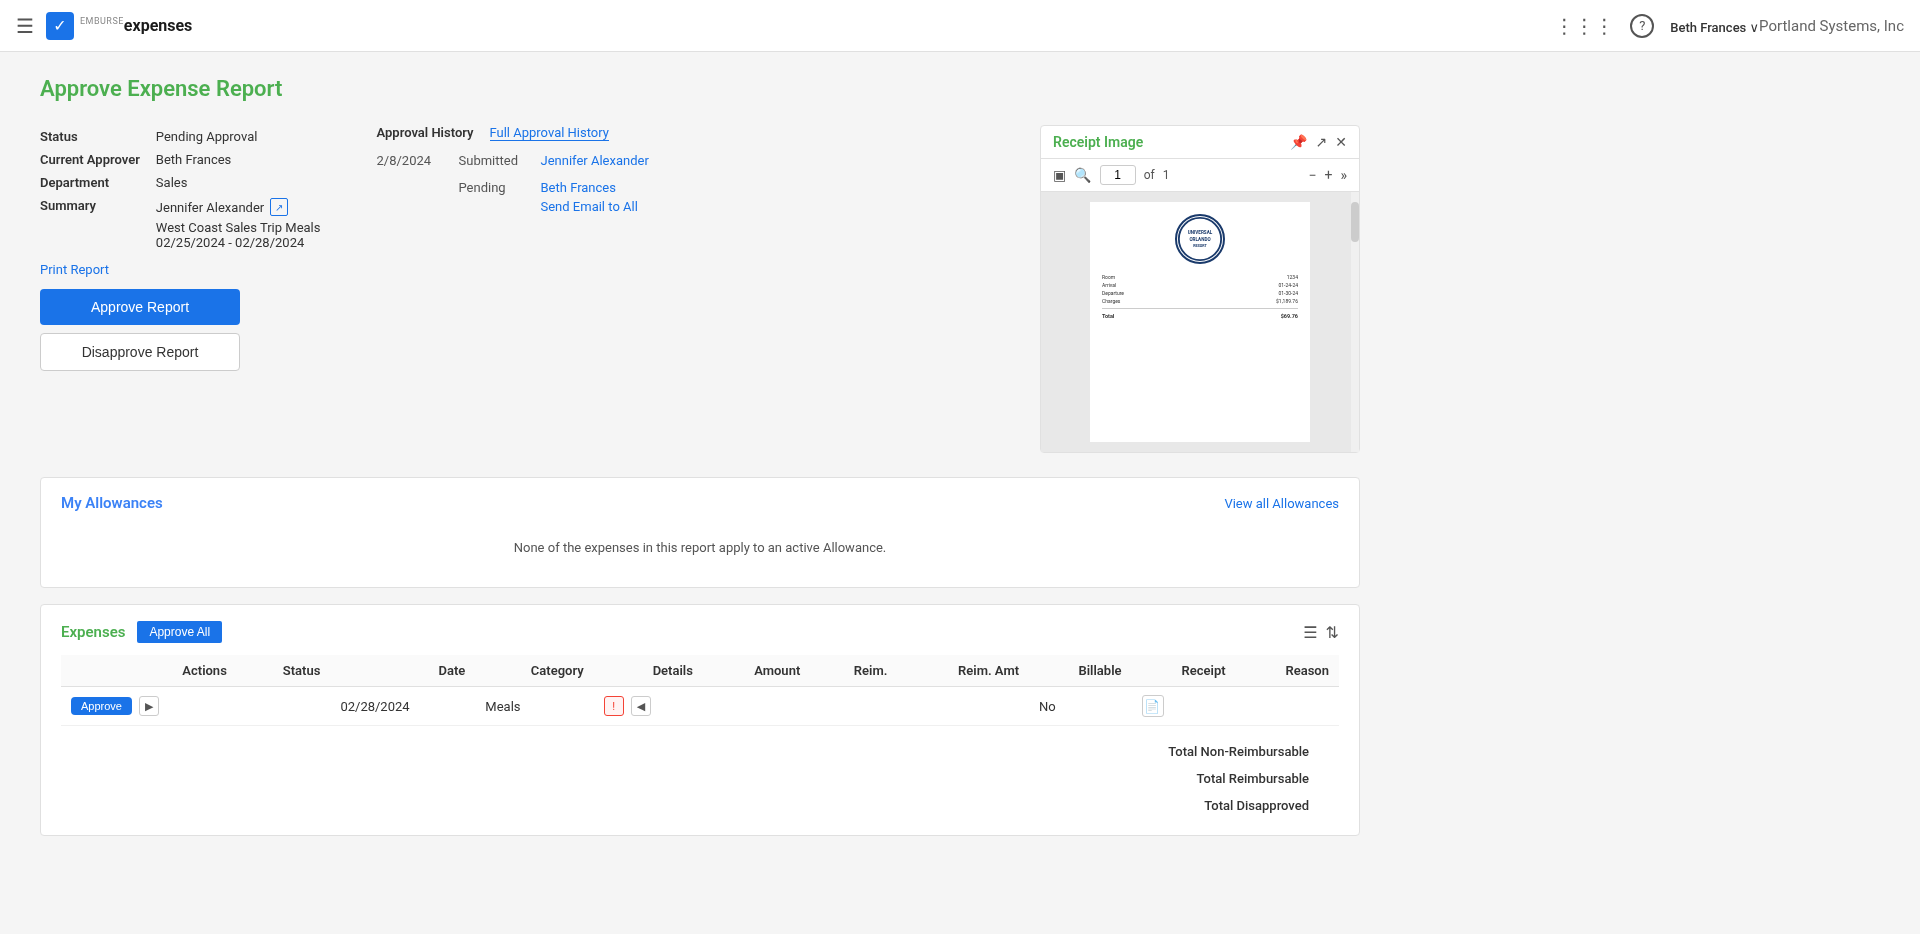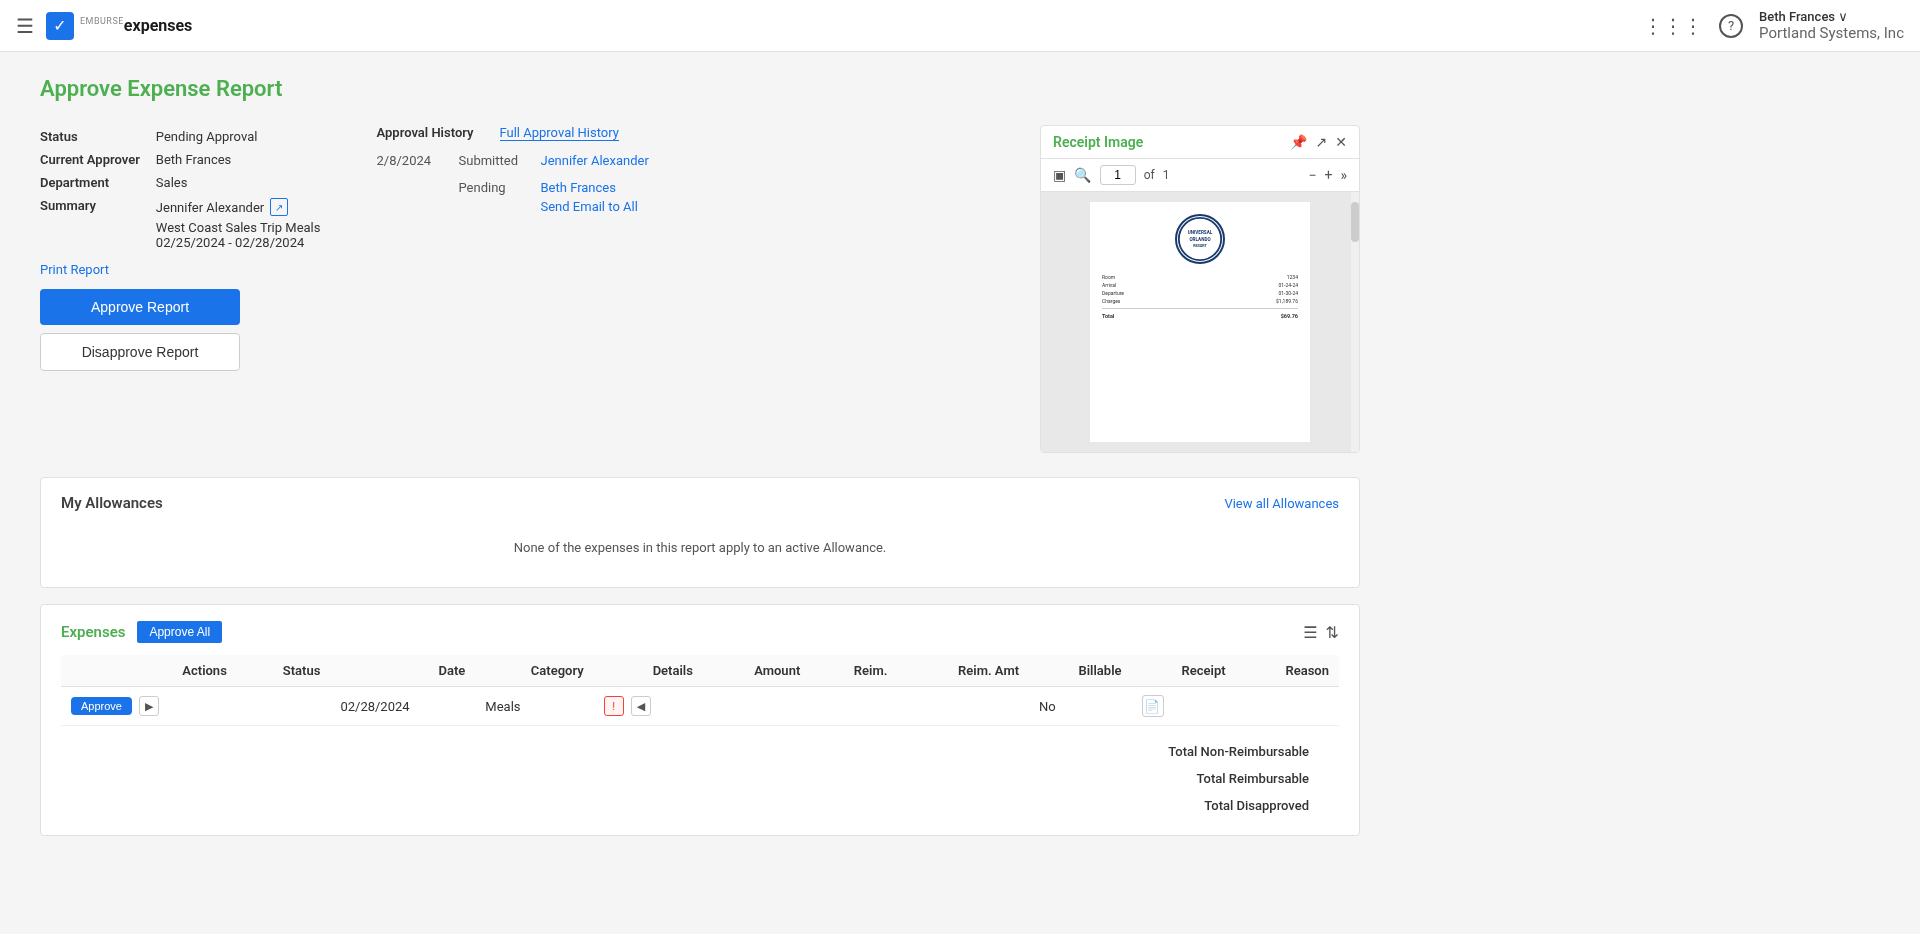--- a/index.html
+++ b/index.html
@@ -11,21 +11,21 @@
     .hamburger { cursor: pointer; color: #555; font-size: 20px; }
     .logo { display: flex; align-items: center; gap: 6px; }
     .logo-icon { background: #1a73e8; width: 28px; height: 28px; border-radius: 4px; display: flex; align-items: center; justify-content: center; }
     .logo-check { color: #fff; font-size: 16px; }
     .logo-text { display: flex; flex-direction: row; line-height: 1.1; }
     .logo-emburse { font-size: 9px; color: #888; text-transform: uppercase; letter-spacing: 0.5px; }
     .logo-certify { font-size: 16px; font-weight: 700; color: #1a1a1a; }
     .header-right { display: flex; align-items: center; gap: 16px; }
     .grid-icon { font-size: 20px; color: #555; cursor: pointer; }
     .help-icon { width: 24px; height: 24px; border-radius: 50%; border: 2px solid #555; display: flex; align-items: center; justify-content: center; font-size: 13px; color: #555; cursor: pointer; }
-    .user-info { display: flex; flex-direction: column; cursor: pointer; }
+    .user-info { display: flex; flex-direction: row; align-items: flex-end; cursor: pointer; }
     .user-name { font-size: 13px; font-weight: 500; color: #333; }
     .user-company { font-size: 15px; color: #666; }
 
     
     .main { padding: 24px 40px; max-width: 1400px; }
     .page-title { font-size: 22px; font-weight: 600; color: #4CAF50; margin-bottom: 24px; }
 
     
     .info-section { display: flex; gap: 40px; margin-bottom: 24px; }
     .info-left { flex: 0 0 auto; }
@@ -61,21 +61,21 @@
     .page-total { font-size: 12px; color: #555; }
     .receipt-body { height: 260px; overflow: hidden; background: #e8e8e8; display: flex; align-items: center; justify-content: center; position: relative; }
     .receipt-doc { background: #fff; width: 220px; height: 240px; padding: 12px; font-size: 6px; color: #333; overflow: hidden; display: flex; flex-direction: column; align-items: center; }
     .receipt-logo { width: 50px; height: 50px; border-radius: 50%; border: 2px solid #1a3a6b; display: flex; align-items: center; justify-content: center; color: #1a3a6b; font-size: 6px; text-align: center; font-weight: bold; margin-bottom: 6px; }
     .receipt-scroll { width: 8px; background: #f0f0f0; position: absolute; right: 0; top: 0; bottom: 0; }
     .receipt-scroll-thumb { width: 8px; height: 40px; background: #ccc; border-radius: 4px; position: absolute; top: 10px; }
 
     
     .section-card { background: #fff; border: 1px solid #e0e0e0; border-radius: 4px; margin-bottom: 16px; padding: 16px 20px; }
     .section-header { display: flex; align-items: center; justify-content: space-between; margin-bottom: 12px; }
-    .section-title { color: #404040; font-weight: 600; font-size: 15px; }
+    .section-title { color: #3b82f6; font-weight: 600; font-size: 15px; }
     .section-link { color: #1a73e8; text-decoration: none; cursor: pointer; font-size: 13px; }
     .allowance-message { text-align: center; color: #555; padding: 16px; font-size: 13px; }
 
     
     .expenses-section { background: #fff; border: 1px solid #e0e0e0; border-radius: 4px; padding: 16px 20px; }
     .expenses-header { display: flex; align-items: center; justify-content: space-between; margin-bottom: 12px; }
     .expenses-title-area { display: flex; align-items: center; gap: 12px; }
     .expenses-title { color: #4CAF50; font-weight: 600; font-size: 15px; }
     .btn-approve-all { background: #1a73e8; color: #fff; border: none; padding: 4px 12px; border-radius: 2px; font-size: 12px; font-weight: 500; cursor: pointer; }
     .expenses-toolbar-right { display: flex; gap: 8px; align-items: center; color: #555; cursor: pointer; }
@@ -152,21 +152,21 @@
           </td>
         </tr>
       </tbody>
         </table>
       <a class="print-link">Print Report</a>
       <button class="btn-approve">Approve Report</button>
       <button class="btn-disapprove">Disapprove Report</button>
     </div>
 
     <div class="approval-history">
-      <div style="display:flex;gap:26px;align-items:baseline;margin-bottom:8px;">
+      <div style="display:flex;gap:16px;align-items:baseline;margin-bottom:8px;">
         <span style="font-weight:600;font-size:13px;color:#333;">Approval History</span>
         <a class="approval-history-link">Full Approval History</a>
       </div>
       <div class="history-row">
         <span class="history-date">2/8/2024</span>
         <span class="history-status">Submitted</span>
         <div class="history-actions">
           <a class="history-link">Jennifer Alexander</a>
         </div>
       </div>

